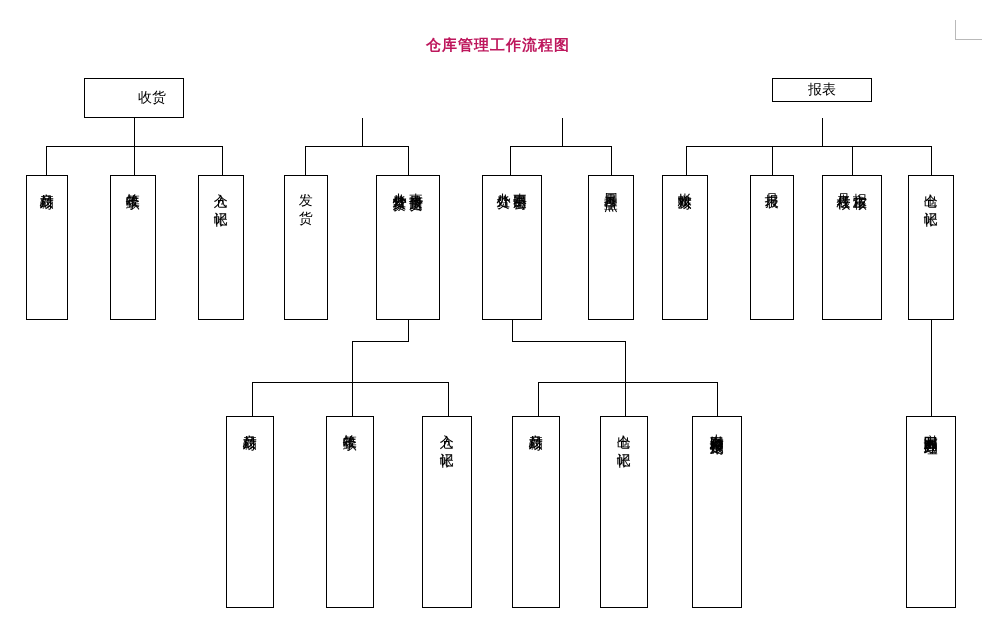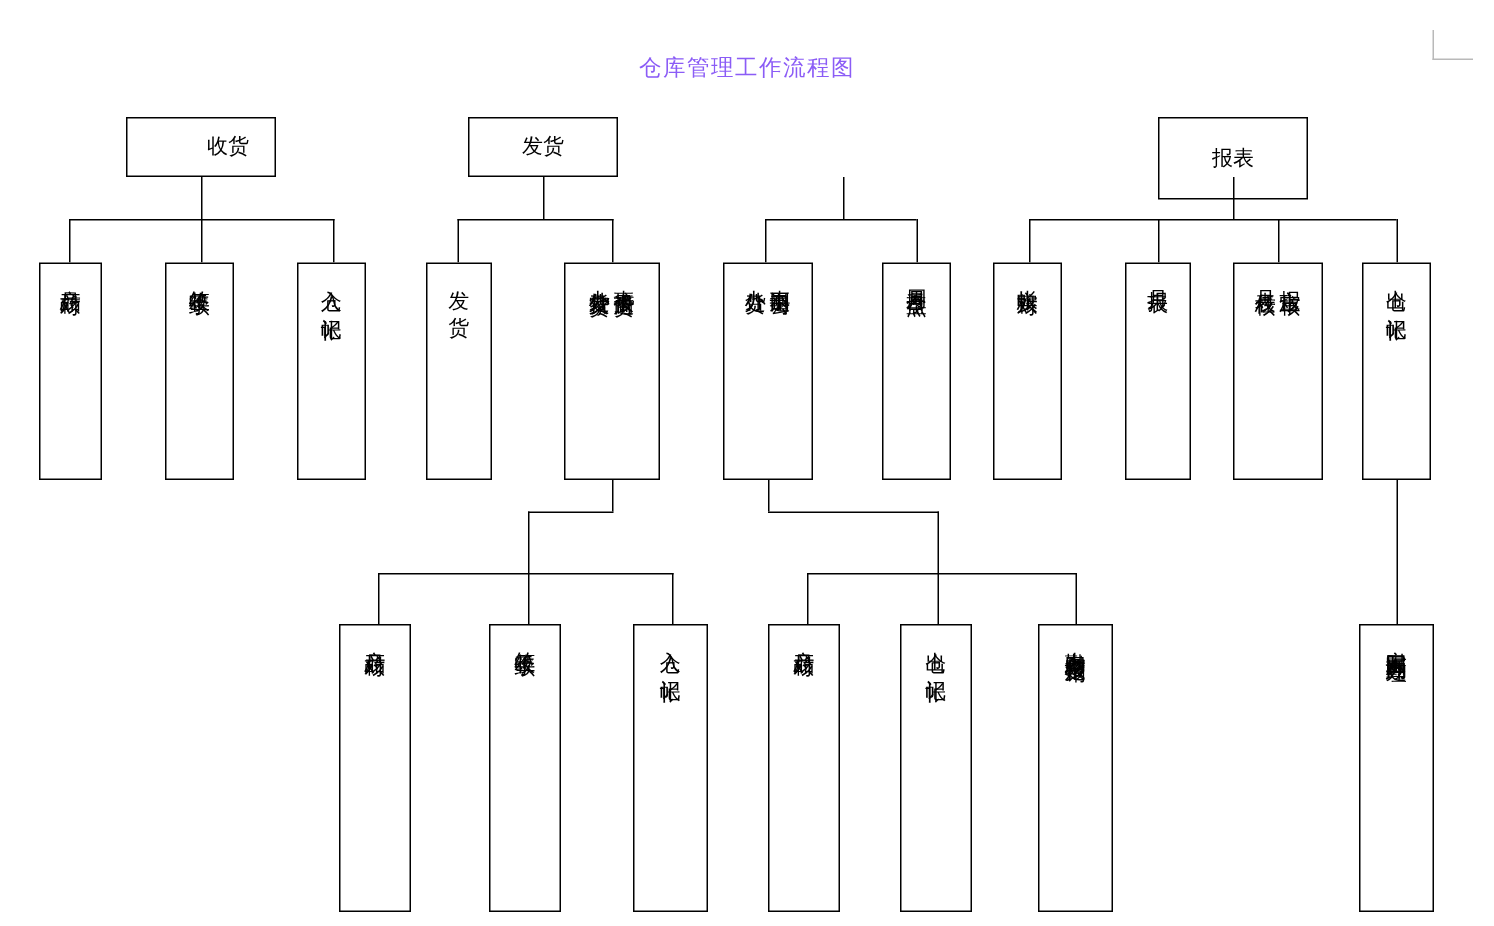--- a/index.html
+++ b/index.html
@@ -14,23 +14,23 @@
     overflow:hidden;
     background:#ffffff;
   }
   
   #title{
     position:absolute;
     left:0; top:36px;
     width:996px;
     text-align:center;
     font-size:15px;
-    font-weight:normal;
+    font-weight:bold;
     letter-spacing:1px;
-    color:#8b5cf6;
+    color:#be185d;
   }
   
   .corner-mark{
     position:absolute;
     border-color:#b9b9b9;
     border-style:solid;
   }
   
   .node{
     position:absolute;
@@ -104,24 +104,21 @@
 <div id="page">
 
   <div class="corner-mark" style="left:955px; top:20px; width:26px; height:20px; border-width:1px 0 0 1px; border-top:none; border-left:1px solid #b9b9b9;"></div>
   <div class="corner-mark" style="left:955px; top:39px; width:27px; height:0; border-width:1px 0 0 0;"></div>
 
   <div id="title">仓库管理工作流程图</div>
 
   <div class="node node-h" style="left:84px; top:78px; width:100px; height:40px;padding-left:36px;">
     <span>收货</span>
   </div>
-  <div class="node node-h" style="left:312px; top:78px; width:100px; height:40px;">
-    <span>发货</span>
-  </div>
-  <div class="node node-h" style="left:772px; top:78px; width:100px; height:55px;justify-content:center;">
+  <div class="node node-h" style="left:772px; top:78px; width:100px; height:24px;justify-content:center;">
     <span>报表</span>
   </div>
 
   <div class="ln lnv" style="left:134px; top:118px; height:28px;"></div>
   <div class="ln lnh" style="left:46px; top:146px; width:177px;"></div>
   <div class="ln lnv" style="left:46px; top:146px; height:29px;"></div>
   <div class="ln lnv" style="left:134px; top:146px; height:29px;"></div>
   <div class="ln lnv" style="left:222px; top:146px; height:29px;"></div>
 
   <div class="ln lnv" style="left:362px; top:118px; height:28px;"></div>

